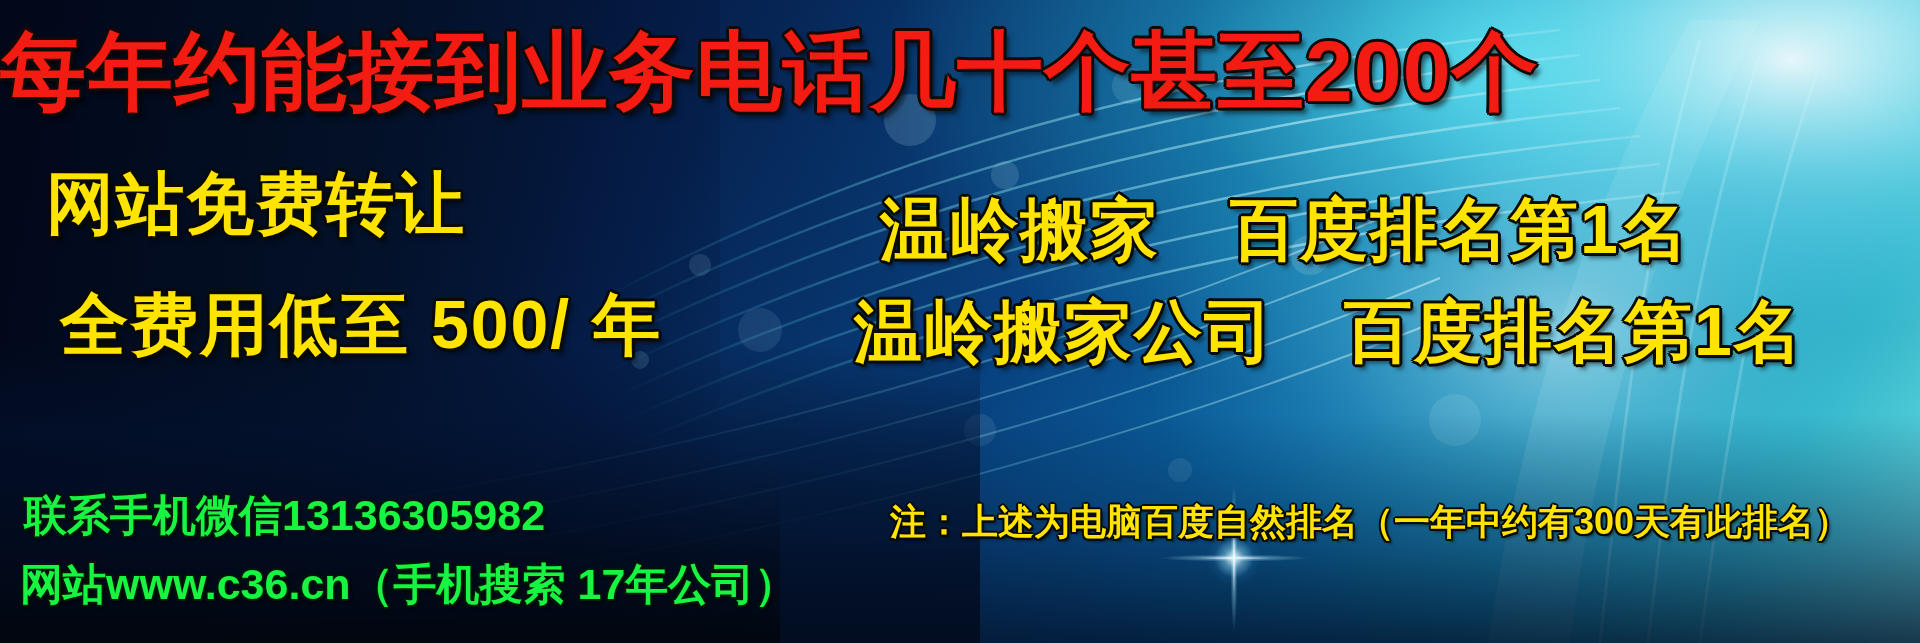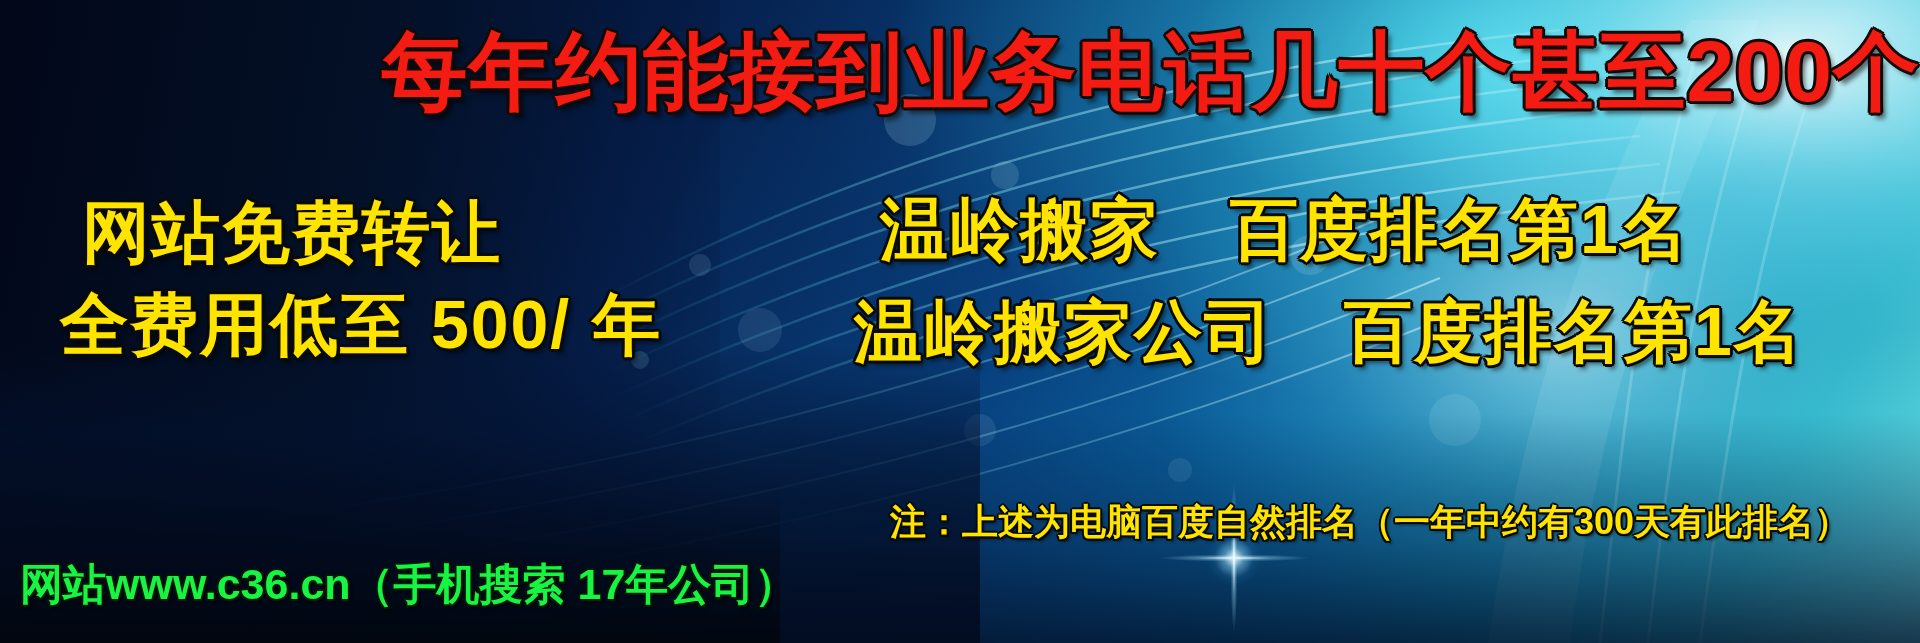--- a/index.html
+++ b/index.html
@@ -78,21 +78,21 @@
 
   
   .layer {
     position: absolute;
     white-space: nowrap;
     pointer-events: none;
   }
 
   .headline {
     left: 0; right: 0; top: 14px;
-    text-align: right;
+    text-align: left;
     font-size: 86px;
     font-weight: 700;
     letter-spacing: 1px;
     color: #f41c12;
     text-shadow:
       -2px -2px 0 #130a07, 2px -2px 0 #130a07, -2px 2px 0 #130a07, 2px 2px 0 #130a07,
       0 -3px 0 #130a07, 0 3px 0 #130a07, -3px 0 0 #130a07, 3px 0 0 #130a07,
       5px 6px 5px rgba(0,0,0,0.55);
   }
 
@@ -100,21 +100,21 @@
     font-size: 68px;
     font-weight: 700;
     color: #ffe400;
     letter-spacing: 2px;
     text-shadow:
       -2px -2px 0 #0a0a06, 2px -2px 0 #0a0a06, -2px 2px 0 #0a0a06, 2px 2px 0 #0a0a06,
       0 -3px 0 #0a0a06, 0 3px 0 #0a0a06, -3px 0 0 #0a0a06, 3px 0 0 #0a0a06,
       4px 5px 4px rgba(0,0,0,0.5);
   }
 
-  .left-line-1 { left: 46px;  top: 188px; margin-left: 36px; }
+  .left-line-1 { left: 46px;  top: 159px; }
   .left-line-2 { left: 44px;  top: 280px; margin-left: 16px; }
 
   .right-line-1 { left: 880px; top: 185px; }
   .right-line-2 { left: 854px; top: 287px; }
 
   .green-line {
     font-size: 43px;
     font-weight: 700;
     color: #17f542;
     letter-spacing: 0px;
@@ -218,17 +218,18 @@
   <div class="glow-star"></div>
 
   <div class="layer headline">每年约能接到业务电话几十个甚至200个</div>
 
   <div class="layer yellow-big left-line-1">网站免费转让</div>
   <div class="layer yellow-big left-line-2">全费用低至 500/ 年</div>
 
   <div class="layer yellow-big right-line-1">温岭搬家　百度排名第1名</div>
   <div class="layer yellow-big right-line-2">温岭搬家公司　百度排名第1名</div>
 
+  <div class="layer green-line green-1">联系手机微信13136305982</div>
   <div class="layer green-line green-2">网站www.c36.cn（手机搜索 17年公司）</div>
 
   <div class="layer note-line note-1">注：上述为电脑百度自然排名（一年中约有300天有此排名）</div>
 
 </div>
 
 </body></html>

